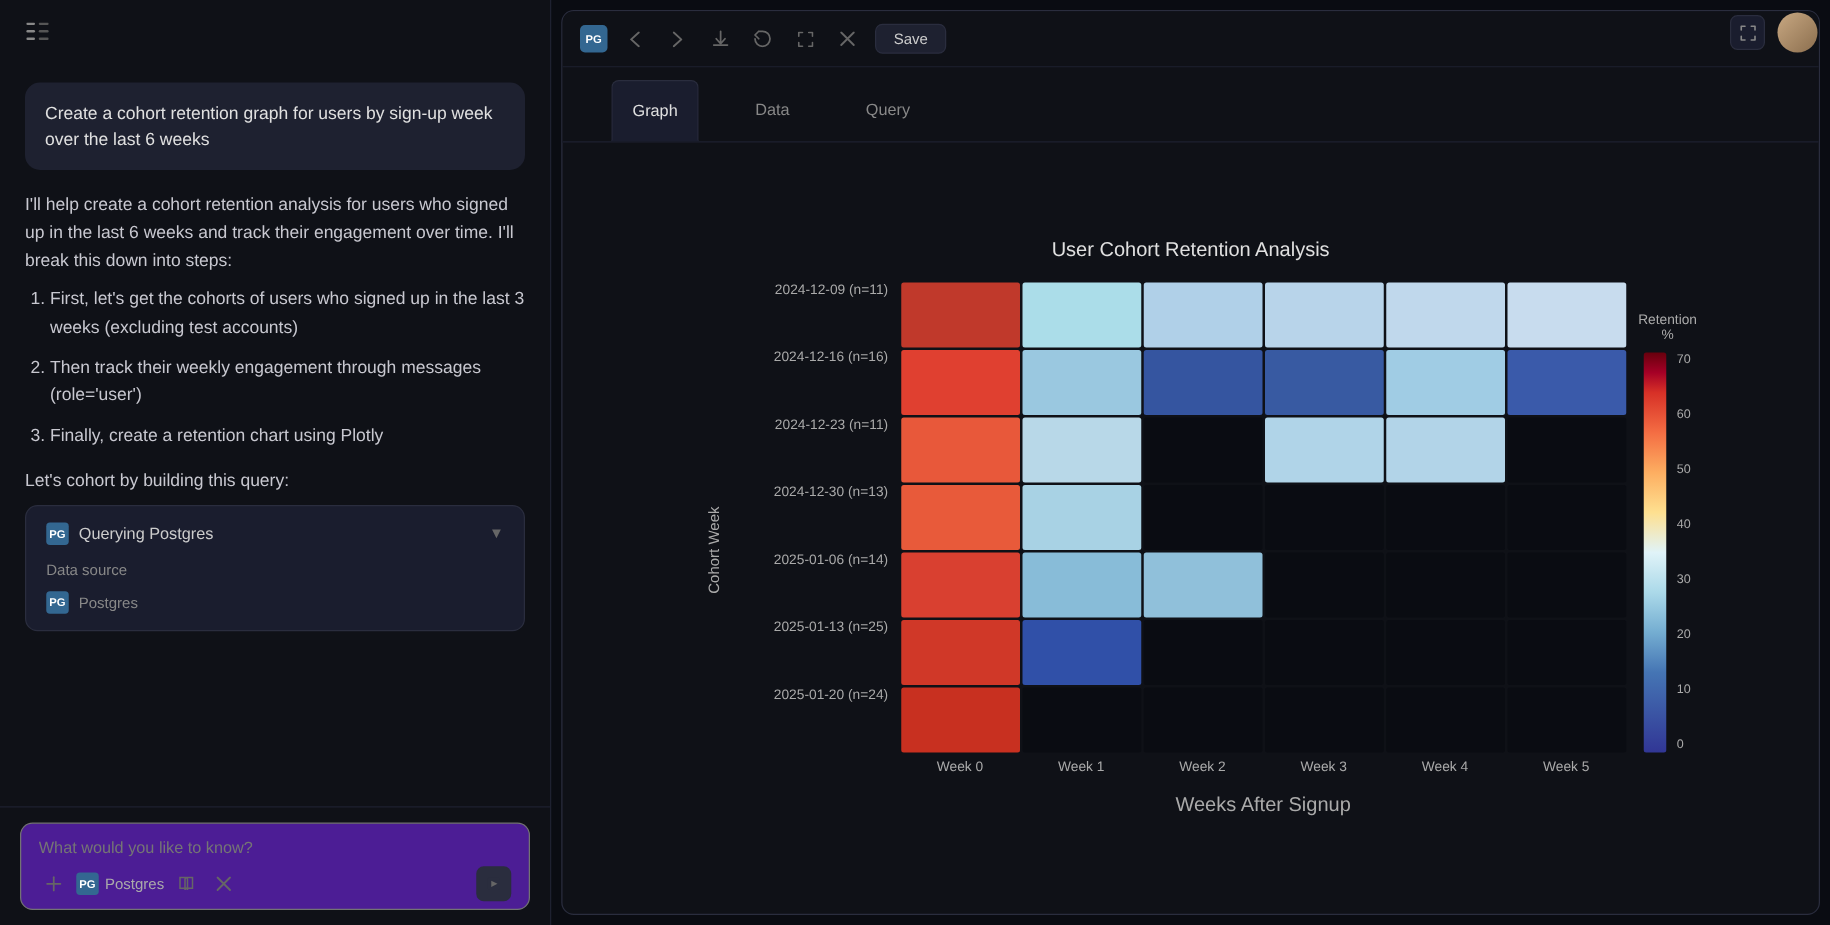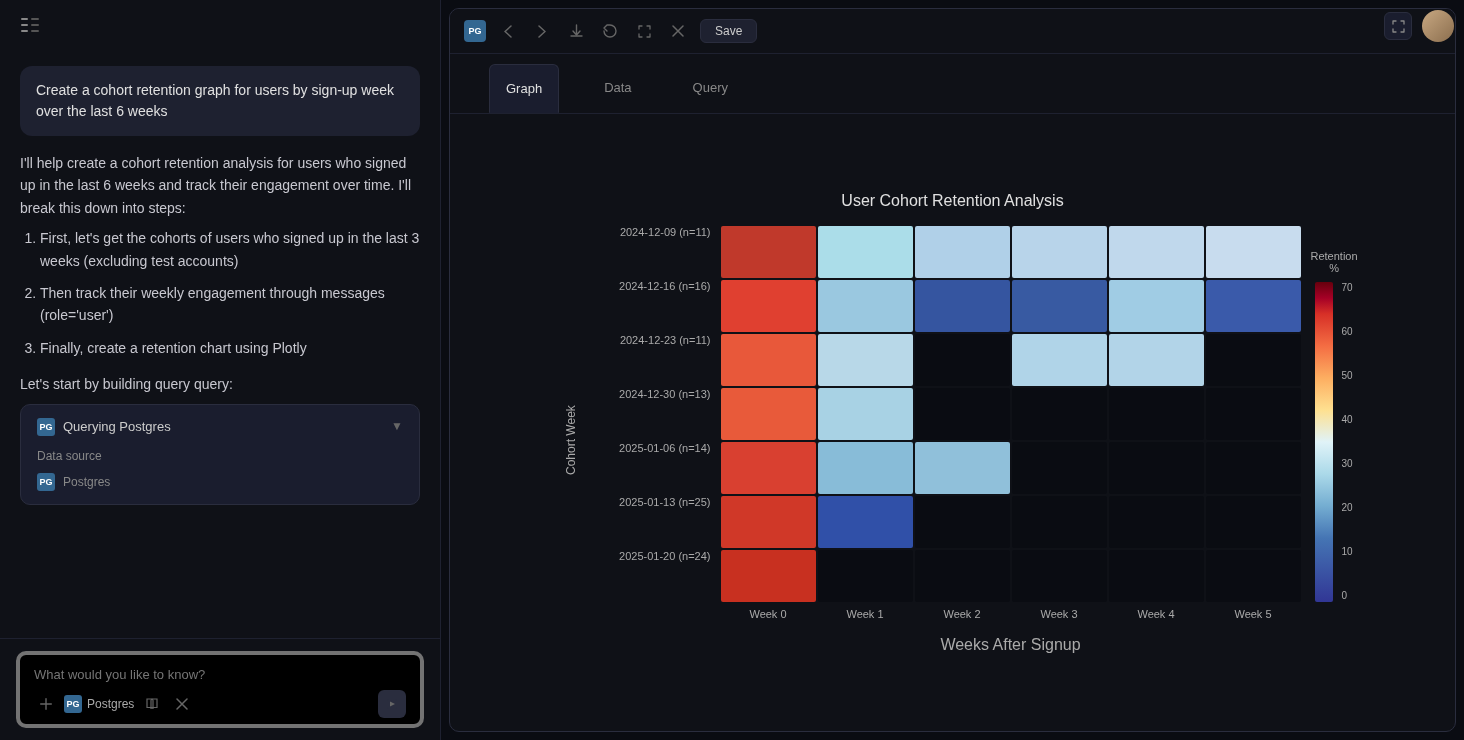--- a/index.html
+++ b/index.html
@@ -128,22 +128,22 @@
     }
 
     
     .chat-input-area {
       padding: 12px 16px;
       background: #0f1117;
       border-top: 1px solid #1e2130;
     }
 
     .chat-input-box {
-      background: #000000;
-      border: 4px solid #737373;
+      background: #4c1d95;
+      border: 1px solid #737373;
       border-radius: 10px;
       padding: 10px 14px 6px 14px;
     }
 
     .chat-input {
       background: transparent;
       border: none;
       outline: none;
       color: #888;
       font-size: 13px;
@@ -505,21 +505,21 @@
       <span>Create a cohort retention graph for users by sign-up week over the last 6 weeks</span>
     </div>
 
     <div class="assistant-message">
       <p>I'll help create a cohort retention analysis for users who signed up in the last 6 weeks and track their engagement over time. I'll break this down into steps:</p>
       <ol>
         <li>First, let's get the cohorts of users who signed up in the last 3 weeks (excluding test accounts)</li>
         <li>Then track their weekly engagement through messages (role='user')</li>
         <li>Finally, create a retention chart using Plotly</li>
       </ol>
-      <p style="margin-top:14px;">Let's start by building query query:</p>
+      <p style="margin-top:14px;">Let's cohort by building this query:</p>
 
       <div class="query-block">
         <div class="query-block-header">
           <div class="query-block-header-left">
             <div class="pg-icon">PG</div>
             <span>Querying Postgres</span>
           </div>
           <span style="color:#666; font-size:12px;">▼</span>
         </div>
         <div class="query-block-detail">

